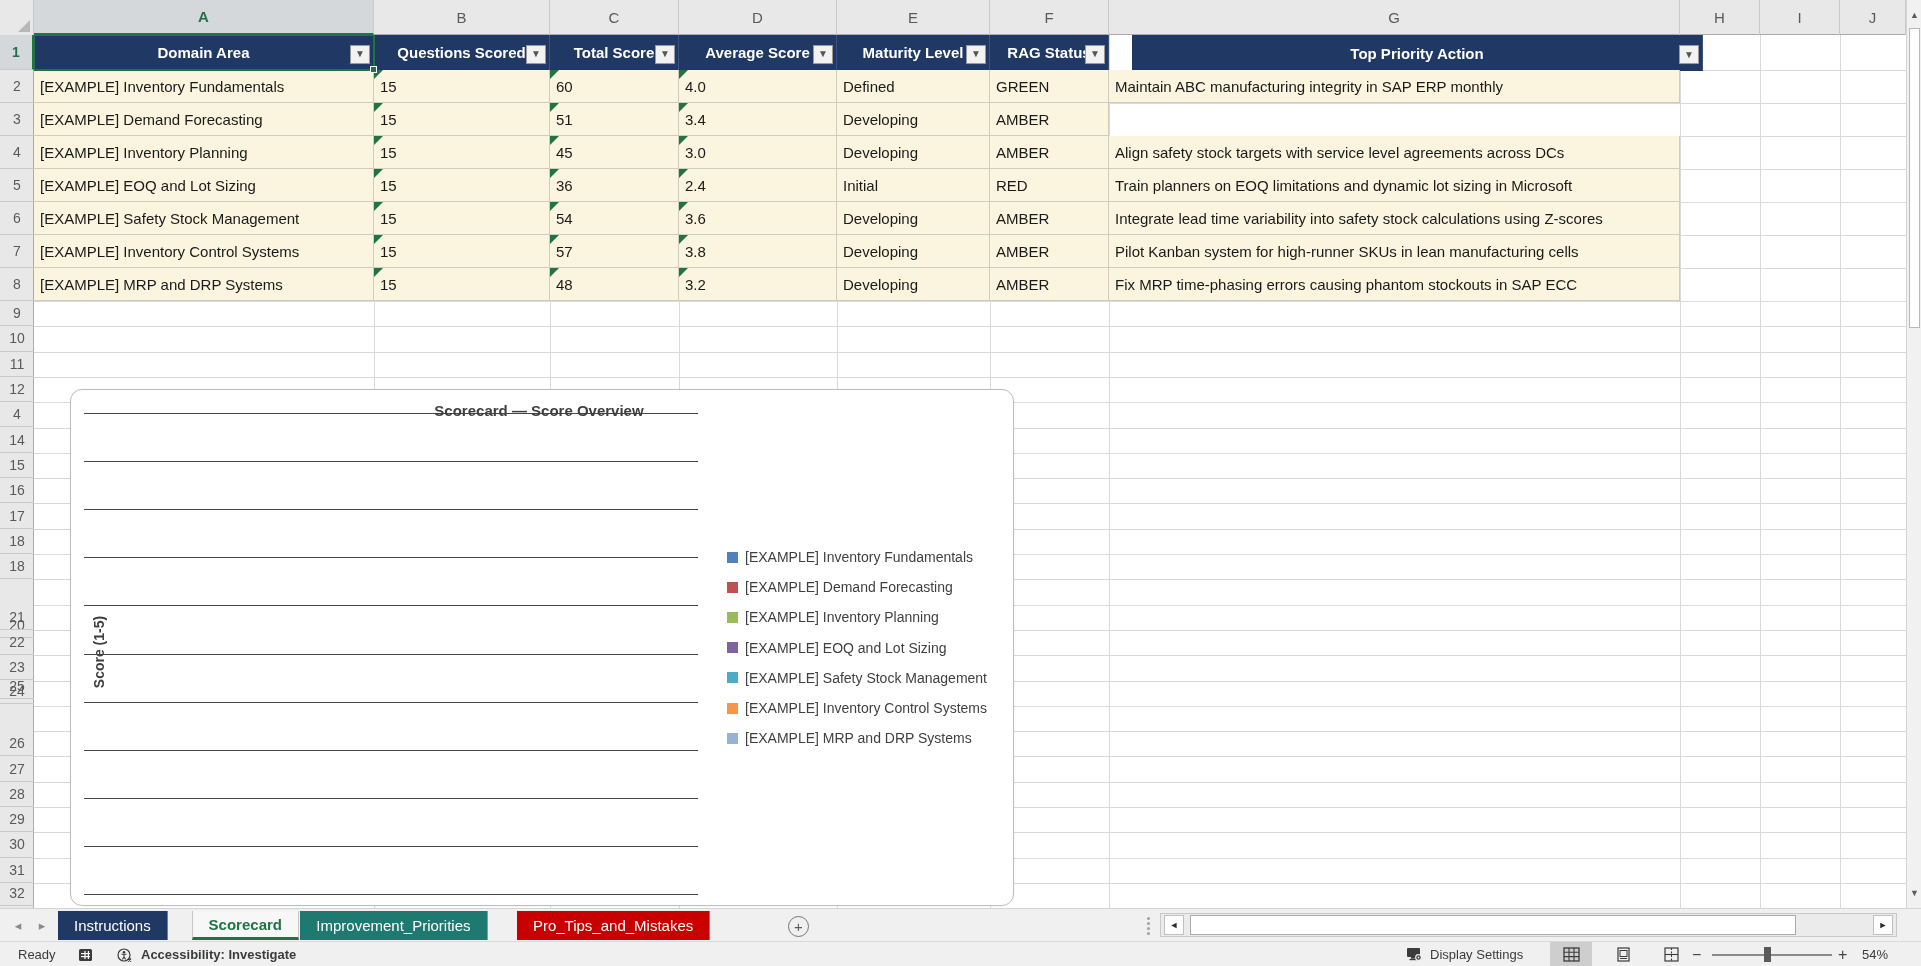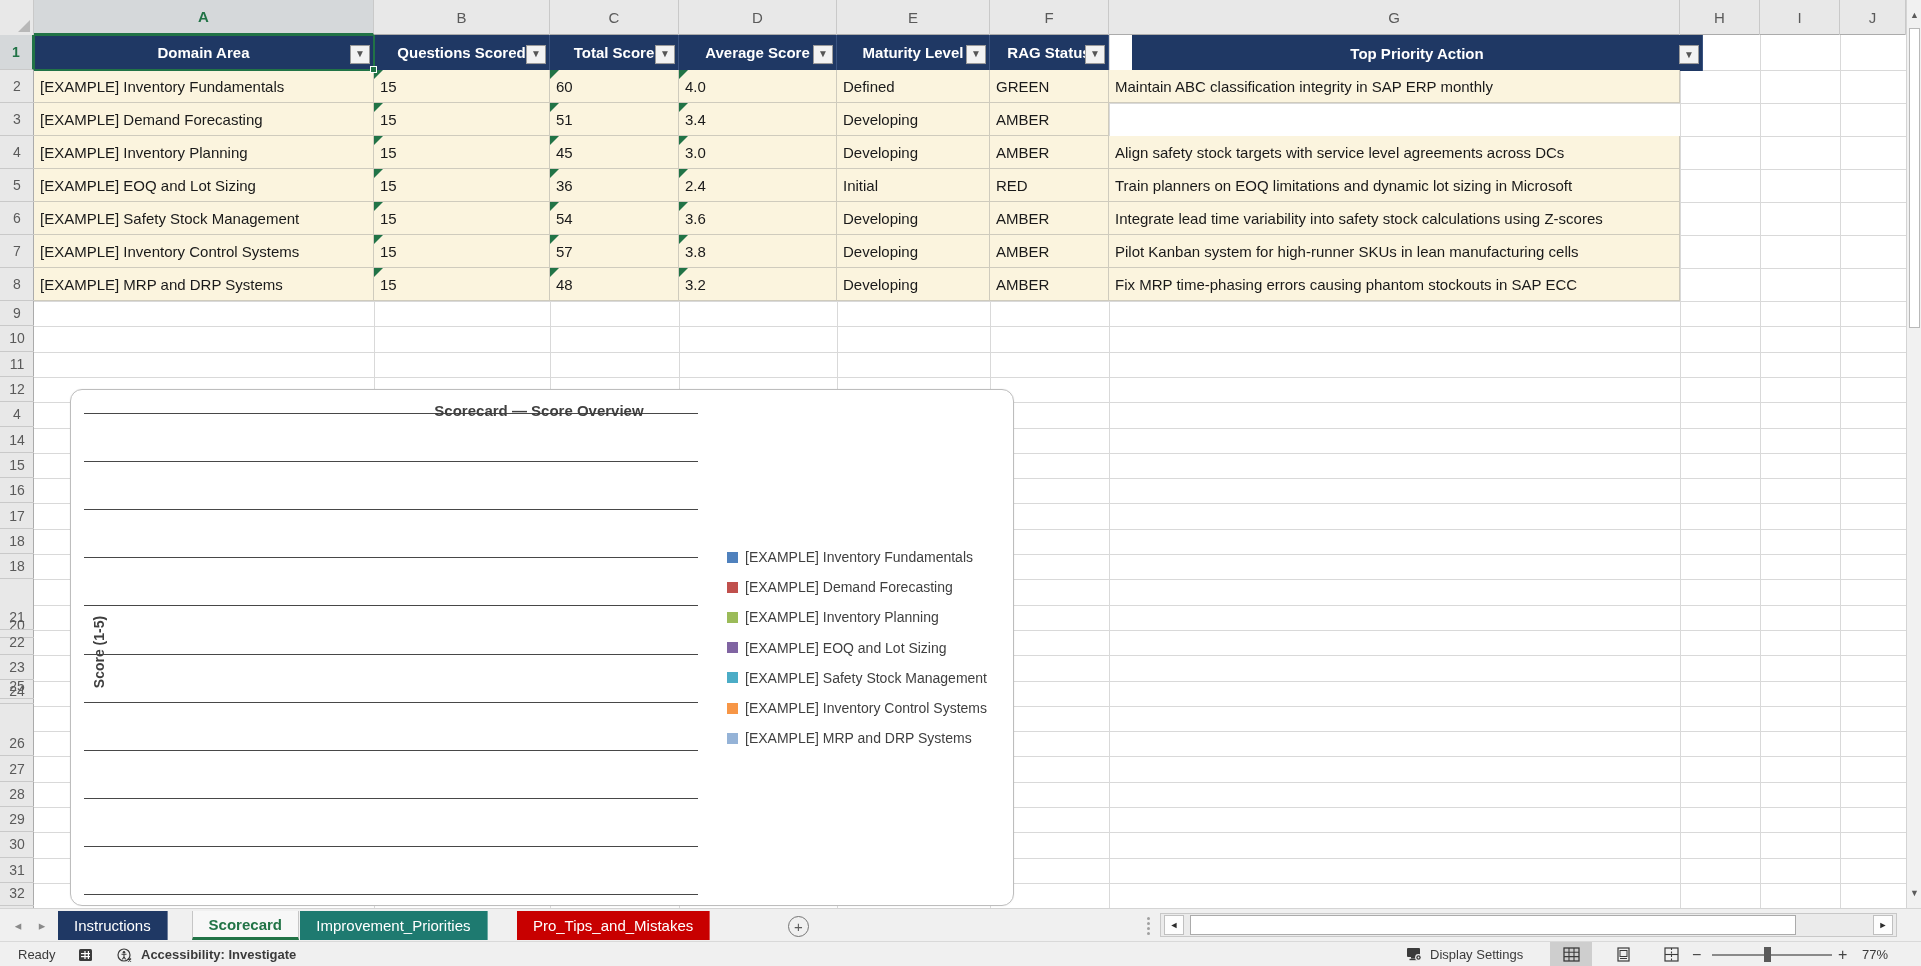--- a/index.html
+++ b/index.html
@@ -246,21 +246,21 @@
       <div class="th-cell" style="left: 1098px; top: 0px; width: 571px; height: 36px;">
         <span>Top Priority Action</span>
         <div class="ftr-btn">▼</div>
       </div>
       <div class="td-cell" style="left: 0px; top: 35px; width: 340px; height: 33px;">[EXAMPLE] Inventory Fundamentals</div>
       <div class="td-cell" style="left: 340px; top: 35px; width: 176px; height: 33px;">15<i class="tri"></i></div>
       <div class="td-cell" style="left: 516px; top: 35px; width: 129px; height: 33px;">60<i class="tri"></i></div>
       <div class="td-cell" style="left: 645px; top: 35px; width: 158px; height: 33px;">4.0<i class="tri"></i></div>
       <div class="td-cell" style="left: 803px; top: 35px; width: 153px; height: 33px;">Defined</div>
       <div class="td-cell" style="left: 956px; top: 35px; width: 119px; height: 33px;">GREEN</div>
-      <div class="td-cell" style="left: 1075px; top: 35px; width: 571px; height: 33px;">Maintain ABC classification integrity in SAP ERP monthly</div>
+      <div class="td-cell" style="left: 1075px; top: 35px; width: 571px; height: 33px;">Maintain ABC manufacturing integrity in SAP ERP monthly</div>
       <div class="td-cell" style="left: 0px; top: 68px; width: 340px; height: 33px;">[EXAMPLE] Demand Forecasting</div>
       <div class="td-cell" style="left: 340px; top: 68px; width: 176px; height: 33px;">15<i class="tri"></i></div>
       <div class="td-cell" style="left: 516px; top: 68px; width: 129px; height: 33px;">51<i class="tri"></i></div>
       <div class="td-cell" style="left: 645px; top: 68px; width: 158px; height: 33px;">3.4<i class="tri"></i></div>
       <div class="td-cell" style="left: 803px; top: 68px; width: 153px; height: 33px;">Developing</div>
       <div class="td-cell" style="left: 956px; top: 68px; width: 119px; height: 33px;">AMBER</div>
       <div class="td-cell" style="left: 0px; top: 101px; width: 340px; height: 33px;">[EXAMPLE] Inventory Planning</div>
       <div class="td-cell" style="left: 340px; top: 101px; width: 176px; height: 33px;">15<i class="tri"></i></div>
       <div class="td-cell" style="left: 516px; top: 101px; width: 129px; height: 33px;">45<i class="tri"></i></div>
       <div class="td-cell" style="left: 645px; top: 101px; width: 158px; height: 33px;">3.0<i class="tri"></i></div>
@@ -376,16 +376,16 @@
       <svg width="17" height="15" viewBox="0 0 17 15">
           <rect x="2" y="1" width="13" height="13" fill="none" stroke="#3B3B3B" stroke-width="1.2"></rect>
           <path d="M8.5 1 V14" stroke="#3B3B3B" stroke-width="1.1" stroke-dasharray="2 1.5"></path>
           <path d="M2 7.5 H15" stroke="#3B3B3B" stroke-width="1.1"></path>
         </svg>
     </div>
     <div class="zbtn" style="left:1692px;">−</div>
     <div id="zoomtrack"></div>
     <div id="zoomthumb"></div>
     <div class="zbtn" style="left:1838px;">+</div>
-    <div class="sb-item" style="left:1862px;">77%</div>
+    <div class="sb-item" style="left:1862px;">54%</div>
   </div>
 
 </div>
 
 </body></html>

